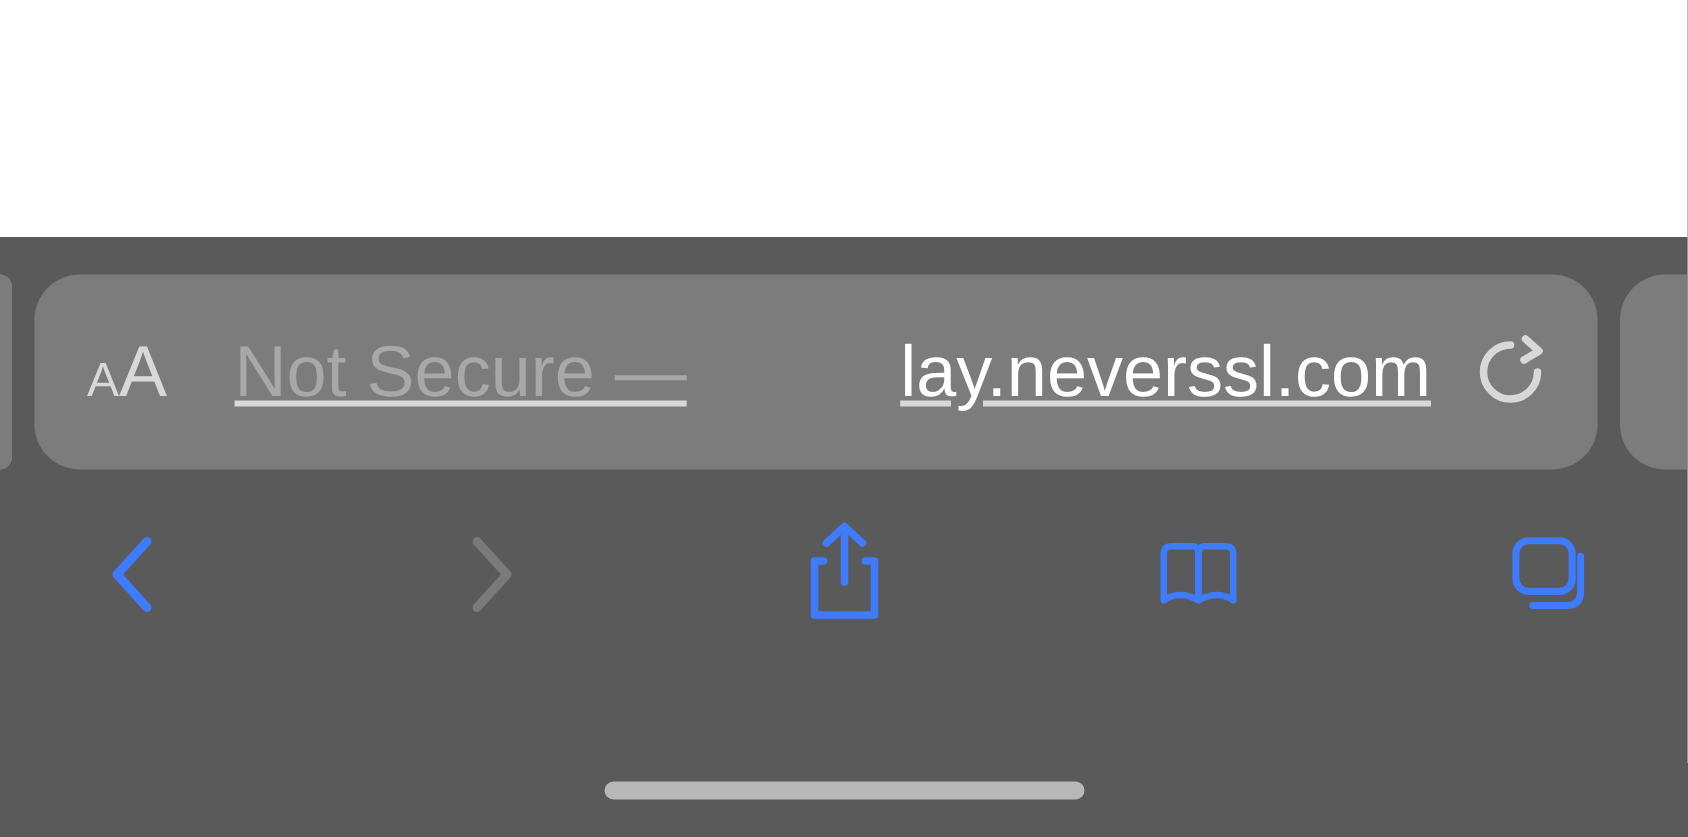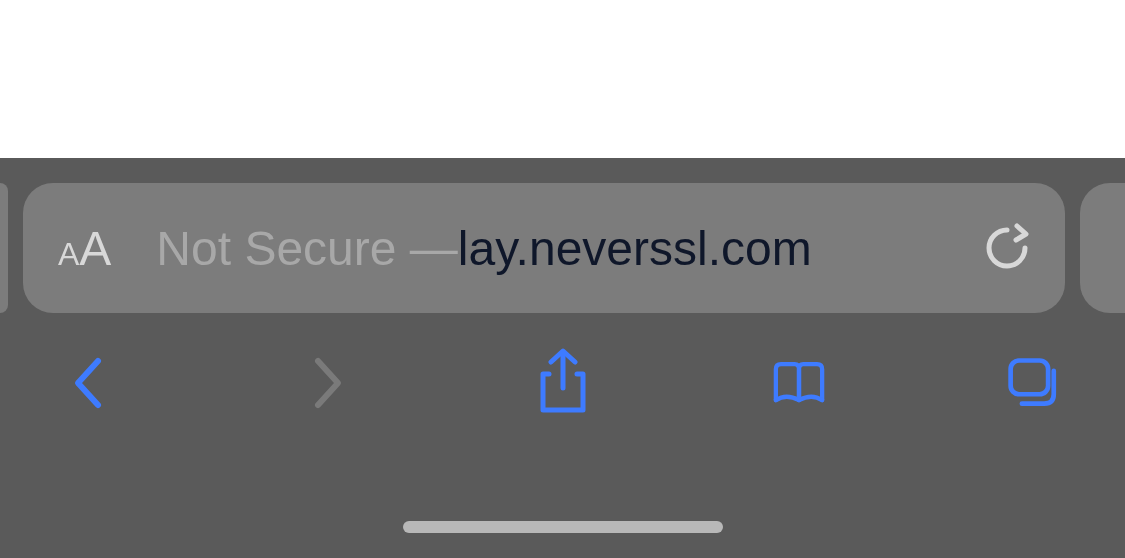--- a/index.html
+++ b/index.html
@@ -67,27 +67,28 @@
       font-weight: 500;
     }
     .url-text {
       flex: 1;
       text-align: center;
       font-size: 48px;
       color: #d8d8d8;
       white-space: nowrap;
       overflow: hidden;
       display: flex;
-      justify-content: flex-start;
+      justify-content: space-between;
+      text-decoration: underline;
     }
     .security-status {
       color: #a8a8a8;
     }
     .domain-text {
-      color: #0f172a;
+      color: #ffffff;
     }
     .reload-button {
       margin-left: 30px;
       color: #d8d8d8;
       display: flex;
       align-items: center;
     }
     .reload-button svg {
       width: 46px;
       height: 52px;

